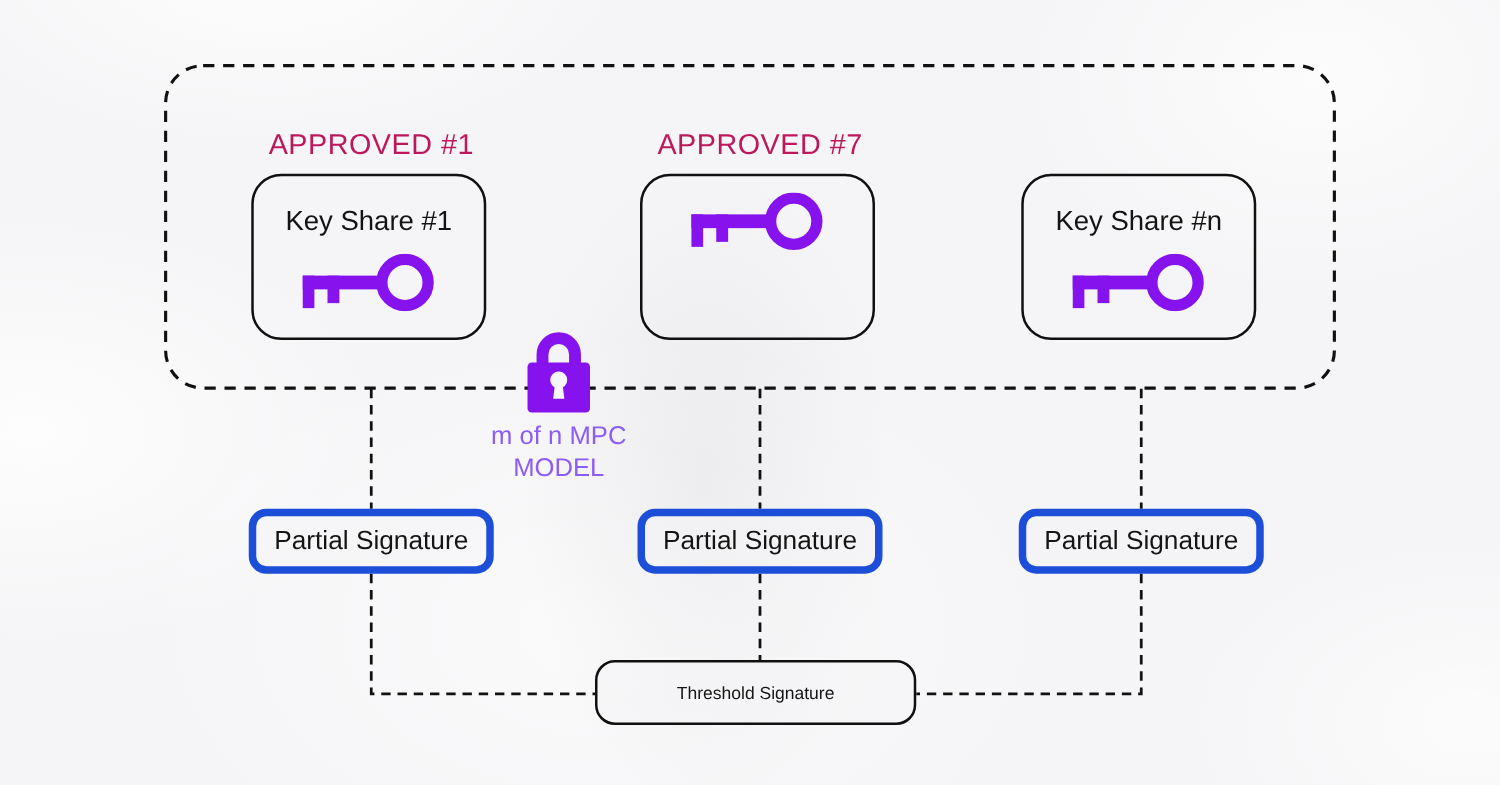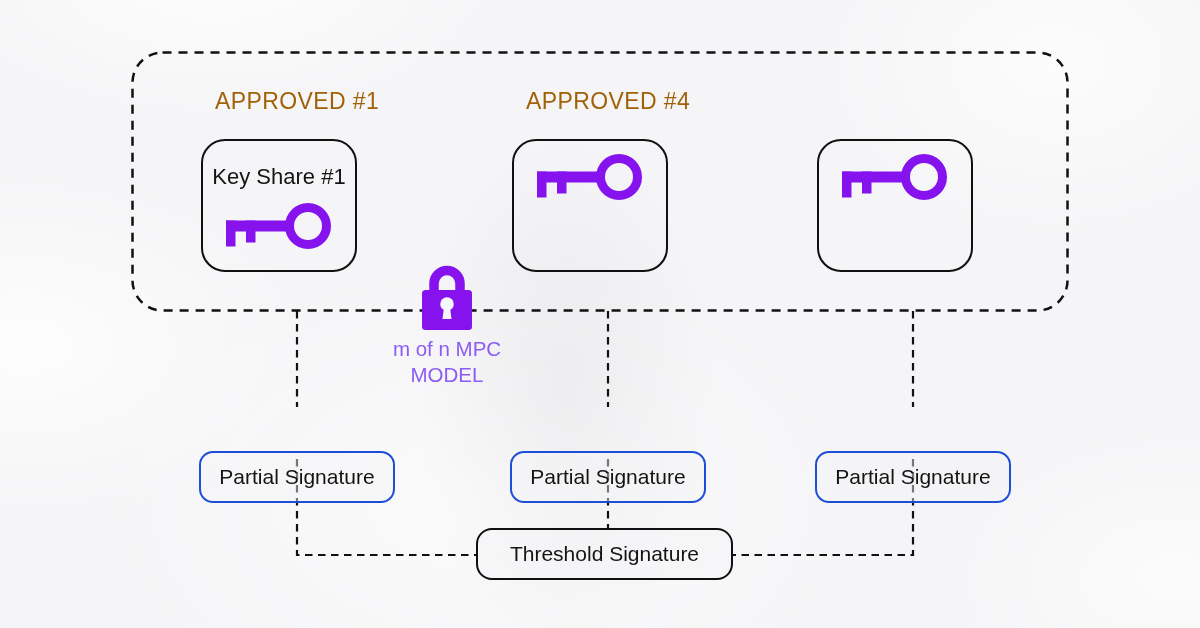--- a/index.html
+++ b/index.html
@@ -13,44 +13,44 @@
       radial-gradient(ellipse 420px 300px at 88% 10%, rgba(255,255,255,0.75), rgba(255,255,255,0) 60%),
       radial-gradient(ellipse 240px 420px at 47% 62%, rgba(70,70,85,0.06), rgba(0,0,0,0) 62%),
       radial-gradient(ellipse 600px 380px at 40% 80%, rgba(255,255,255,0.6), rgba(255,255,255,0) 65%),
       radial-gradient(ellipse 500px 300px at 2% 55%, rgba(255,255,255,0.85), rgba(255,255,255,0) 60%),
       radial-gradient(ellipse 400px 260px at 98% 92%, rgba(255,255,255,0.7), rgba(255,255,255,0) 60%);
   }
   .stage{position:relative;width:1200px;height:628px;}
   .lines{position:absolute;left:0;top:0;width:1200px;height:628px;}
 
   .approved-label{
-    position:absolute;top:88px;width:240px;text-align:center;
-    font-size:23px;font-weight:500;letter-spacing:0.4px;color:#a16207;
+    position:absolute;top:102px;width:240px;text-align:center;
+    font-size:23px;font-weight:500;letter-spacing:0.4px;color:#be185d;
   }
   .keyshare-box{
-    position:absolute;top:139px;width:156px;height:133px;
+    position:absolute;top:139px;width:188px;height:133px;
     border:2px solid #101010;border-radius:24px;box-sizing:border-box;
     display:flex;flex-direction:column;align-items:center;
   }
   .keyshare-label{margin-top:23px;font-size:22px;color:#141414;}
   .key-svg{margin-top:13px;}
 
   .pill{
     position:absolute;top:407px;width:196px;height:52px;
-    border:2px solid #1d4ed8;border-radius:14px;box-sizing:border-box;
+    border:6px solid #1d4ed8;border-radius:14px;box-sizing:border-box;
     background:rgba(245,244,246,0.45);
     display:flex;align-items:center;justify-content:center;
-    font-size:21px;color:#141414;margin-top:44px;
+    font-size:21px;color:#141414;
   }
   .threshold-box{
     position:absolute;left:476px;top:528px;width:257px;height:52px;
     border:2px solid #101010;border-radius:16px;box-sizing:border-box;
     background:rgba(245,244,246,0.45);
     display:flex;align-items:center;justify-content:center;
-    font-size:21px;color:#141414;
+    font-size:14px;color:#141414;
   }
   .lock-wrap{position:absolute;left:421px;top:262px;width:52px;height:69px;}
   .mpc-label{
     position:absolute;left:327px;top:336px;width:240px;
     text-align:center;font-size:20.5px;line-height:26px;color:#8b5cf6;
   }
 </style>
 </head>
 <body>
 
@@ -62,21 +62,21 @@
       <path d="M297 311 L297 407" stroke-width="2.2" stroke-dasharray="7.5 5.5"></path>
       <path d="M608 311 L608 407" stroke-width="2.2" stroke-dasharray="7.5 5.5"></path>
       <path d="M913 311 L913 407" stroke-width="2.2" stroke-dasharray="7.5 5.5"></path>
       <path d="M297 459 L297 555 L476 555" stroke-width="2.2" stroke-dasharray="7.5 5.5"></path>
       <path d="M608 459 L608 528" stroke-width="2.2" stroke-dasharray="7.5 5.5"></path>
       <path d="M913 459 L913 555 L733 555" stroke-width="2.2" stroke-dasharray="7.5 5.5"></path>
     </g>
   </svg>
 
   <div class="approved-label" style="left:177px">APPROVED #1</div>
-  <div class="approved-label" style="left:488px">APPROVED #4</div>
+  <div class="approved-label" style="left:488px">APPROVED #7</div>
 
   <div class="keyshare-box" style="left:201px">
     <div class="keyshare-label">Key Share #1</div>
     <svg class="key-svg" width="106" height="46" viewBox="0 0 106 46">
       <g fill="#8612EE">
         <rect x="0" y="17.5" width="62" height="11"></rect>
         <rect x="0" y="17.5" width="9.5" height="26"></rect>
         <rect x="20" y="17.5" width="9.5" height="22"></rect>
       </g>
       <circle cx="82" cy="23" r="18.5" fill="none" stroke="#8612EE" stroke-width="9"></circle>
@@ -88,20 +88,21 @@
       <g fill="#8612EE">
         <rect x="0" y="17.5" width="62" height="11"></rect>
         <rect x="0" y="17.5" width="9.5" height="26"></rect>
         <rect x="20" y="17.5" width="9.5" height="22"></rect>
       </g>
       <circle cx="82" cy="23" r="18.5" fill="none" stroke="#8612EE" stroke-width="9"></circle>
     </svg>
   </div>
 
   <div class="keyshare-box" style="left:817px">
+    <div class="keyshare-label">Key Share #n</div>
     <svg class="key-svg" width="106" height="46" viewBox="0 0 106 46">
       <g fill="#8612EE">
         <rect x="0" y="17.5" width="62" height="11"></rect>
         <rect x="0" y="17.5" width="9.5" height="26"></rect>
         <rect x="20" y="17.5" width="9.5" height="22"></rect>
       </g>
       <circle cx="82" cy="23" r="18.5" fill="none" stroke="#8612EE" stroke-width="9"></circle>
     </svg>
   </div>
 

